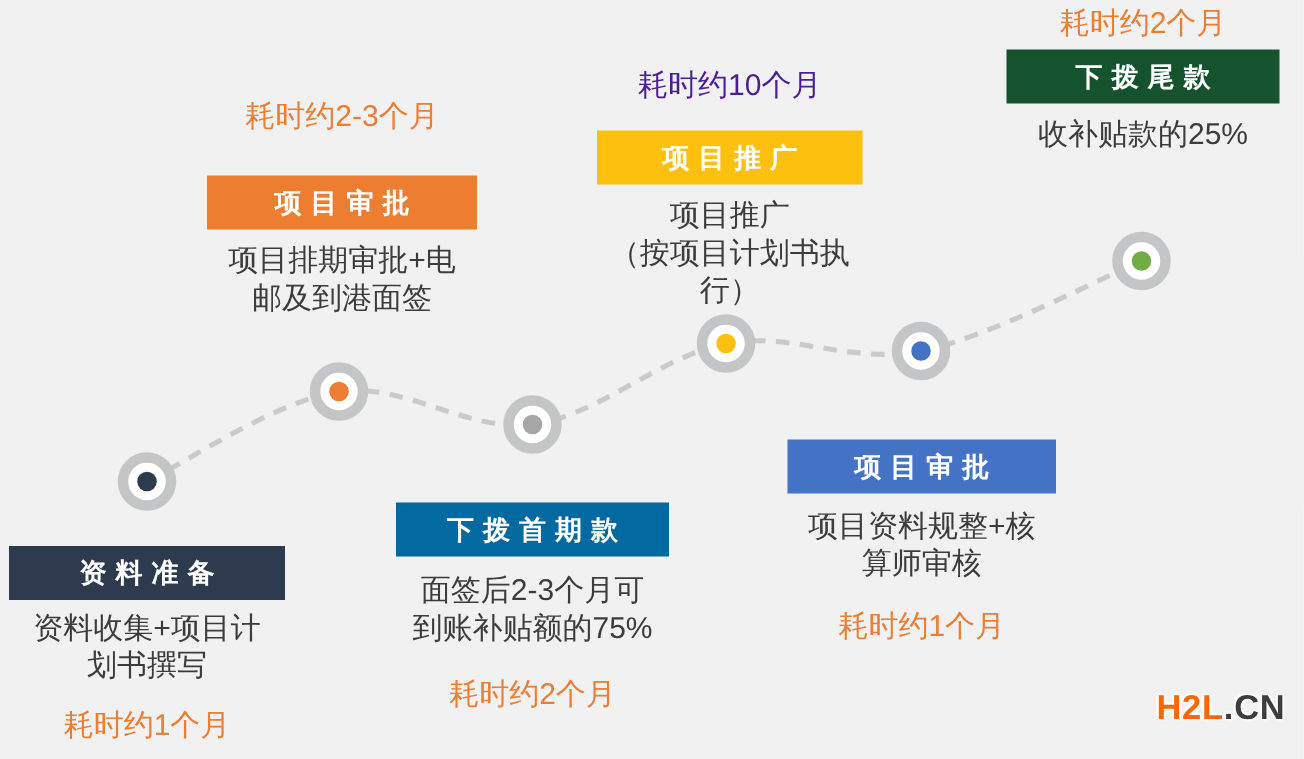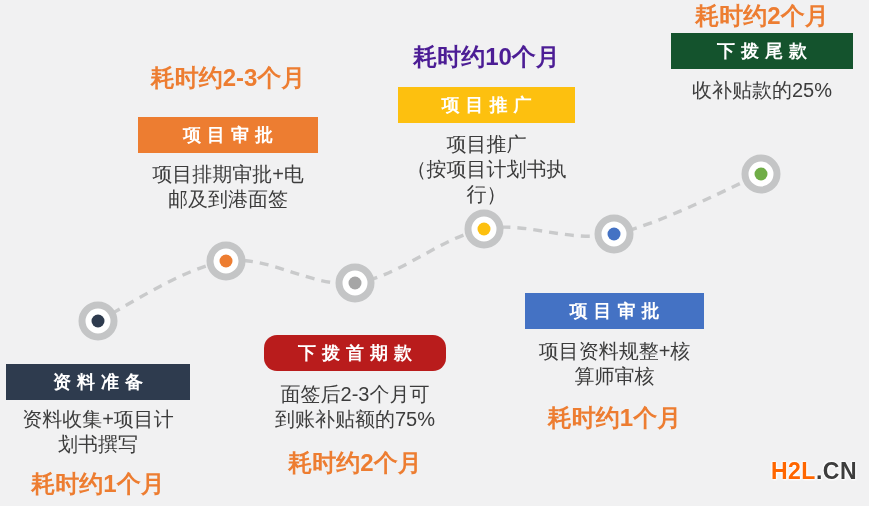--- a/index.html
+++ b/index.html
@@ -20,21 +20,21 @@
     font-size:18px;font-weight:bold;
     letter-spacing:6px;padding-left:6px;box-sizing:border-box;
   }
   .desc{
     margin-top:9px;
     font-size:20px;line-height:25px;
     color:#3c3c3c;text-align:center;
     white-space:pre-line;
   }
   .time{
-    font-size:24px;line-height:28px;font-weight:bold;
+    font-size:20px;line-height:28px;font-weight:normal;
     text-align:center;
   }
   .s1{left:6px;top:364px;width:184px;}
   .s2{left:138px;top:64px;width:180px;}
   .s3{left:264px;top:335px;width:182px;}
   .s4{left:398px;top:43px;width:177px;}
   .s5{left:525px;top:293px;width:179px;}
   .s6{left:671px;top:2px;width:182px;}
   .s1 .desc{margin-top:7px;}
   .s1 .time-below{margin-top:13px;}
@@ -97,21 +97,21 @@
   </div>
 
   <div class="stage s2">
     <div class="time time-above" style="color: rgb(237, 125, 49);">耗时约2-3个月</div>
     <div class="label-box" style="background: rgb(237, 125, 49);">项目审批</div>
     <div class="desc">项目排期审批+电
 邮及到港面签</div>
   </div>
 
   <div class="stage s3">
-    <div class="label-box" style="background: #b91c1c; border-radius: 13px;">下拨首期款</div>
+    <div class="label-box" style="background: #0369a1;">下拨首期款</div>
     <div class="desc">面签后2-3个月可
 到账补贴额的75%</div>
     <div class="time time-below" style="color: rgb(237, 125, 49);">耗时约2个月</div>
   </div>
 
   <div class="stage s4">
     <div class="time time-above" style="color: #4c1d95;">耗时约10个月</div>
     <div class="label-box" style="background: rgb(253, 192, 15);">项目推广</div>
     <div class="desc">项目推广
 （按项目计划书执行）</div>

